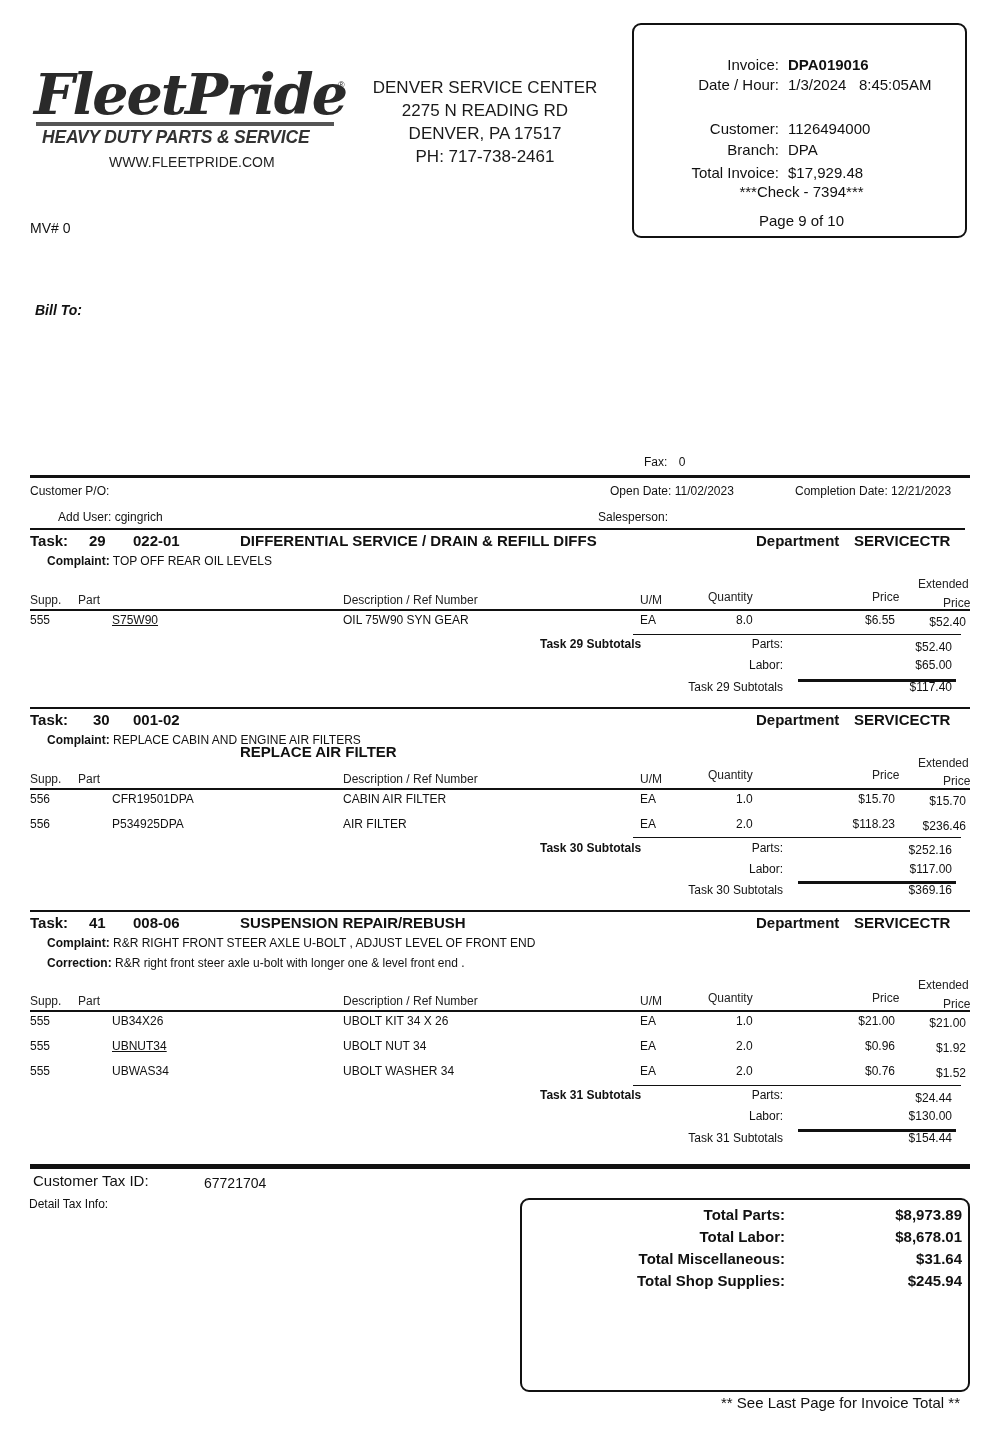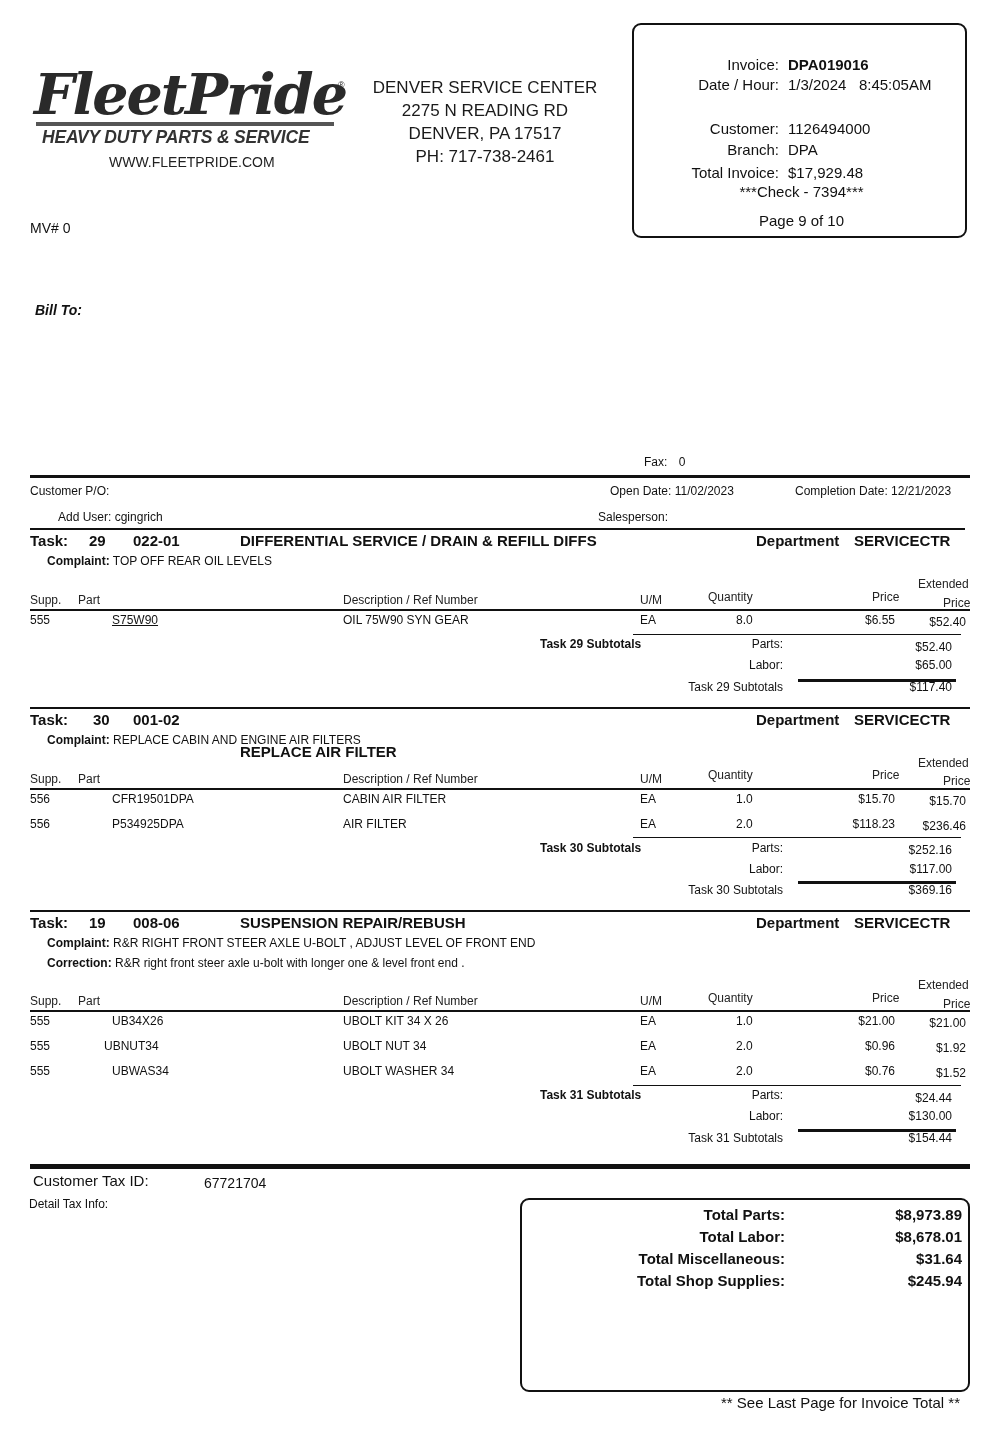--- a/index.html
+++ b/index.html
@@ -187,21 +187,21 @@
 <div class="abs cell right" style="left:700px; width:83px; top:841px;">Parts:</div>
 <div class="abs cell right" style="left:880px; width:72px; top:843px;">$252.16</div>
 <div class="abs cell right" style="left:700px; width:83px; top:862px;">Labor:</div>
 <div class="abs cell right" style="left:880px; width:72px; top:862px;">$117.00</div>
 <div class="rule" style="left:798px; top:881px; width:158px; height:3px;"></div>
 <div class="abs cell right" style="left:650px; width:133px; top:883px;">Task 30 Subtotals</div>
 <div class="abs cell right" style="left:880px; width:72px; top:883px;">$369.16</div>
 
 <div class="rule" style="left:30px; top:910px; width:940px; height:2px;"></div>
 <div class="abs task-head" style="left:30px; top:914px;">Task:</div>
-<div class="abs task-head" style="left:89px; top:914px;">19</div>
+<div class="abs task-head" style="left:89px; top:914px;">41</div>
 <div class="abs task-head" style="left:133px; top:914px;">008-06</div>
 <div class="abs task-head" style="left:240px; top:914px;">SUSPENSION REPAIR/REBUSH</div>
 <div class="abs task-head" style="left:756px; top:914px;">Department</div>
 <div class="abs task-head" style="left:854px; top:914px;">SERVICECTR</div>
 <div class="abs small" style="left:47px; top:936px;">
   <span class="bold">Complaint:</span>
   <span>R&amp;R RIGHT FRONT STEER AXLE U-BOLT , ADJUST LEVEL OF FRONT END</span>
 </div>
 <div class="abs small" style="left:47px; top:956px;">
   <span class="bold">Correction:</span>
@@ -220,21 +220,21 @@
 
 <div class="abs cell" style="left:30px; top:1014px;">555</div>
 <div class="abs cell" style="left:112px; top:1014px;">UB34X26</div>
 <div class="abs cell" style="left:343px; top:1014px;">UBOLT KIT 34 X 26</div>
 <div class="abs cell" style="left:640px; top:1014px;">EA</div>
 <div class="abs cell" style="left:736px; top:1014px;">1.0</div>
 <div class="abs cell right" style="left:820px; width:75px; top:1014px;">$21.00</div>
 <div class="abs cell right" style="left:890px; width:76px; top:1016px;">$21.00</div>
 
 <div class="abs cell" style="left:30px; top:1039px;">555</div>
-<div class="abs cell" style="left:104px; top:1039px;">UBNUT34</div>
+<div class="abs cell" style="left:112px; top:1039px;text-decoration:underline;">UBNUT34</div>
 <div class="abs cell" style="left:343px; top:1039px;">UBOLT NUT 34</div>
 <div class="abs cell" style="left:640px; top:1039px;">EA</div>
 <div class="abs cell" style="left:736px; top:1039px;">2.0</div>
 <div class="abs cell right" style="left:820px; width:75px; top:1039px;">$0.96</div>
 <div class="abs cell right" style="left:890px; width:76px; top:1041px;">$1.92</div>
 
 <div class="abs cell" style="left:30px; top:1064px;">555</div>
 <div class="abs cell" style="left:112px; top:1064px;">UBWAS34</div>
 <div class="abs cell" style="left:343px; top:1064px;">UBOLT WASHER 34</div>
 <div class="abs cell" style="left:640px; top:1064px;">EA</div>

